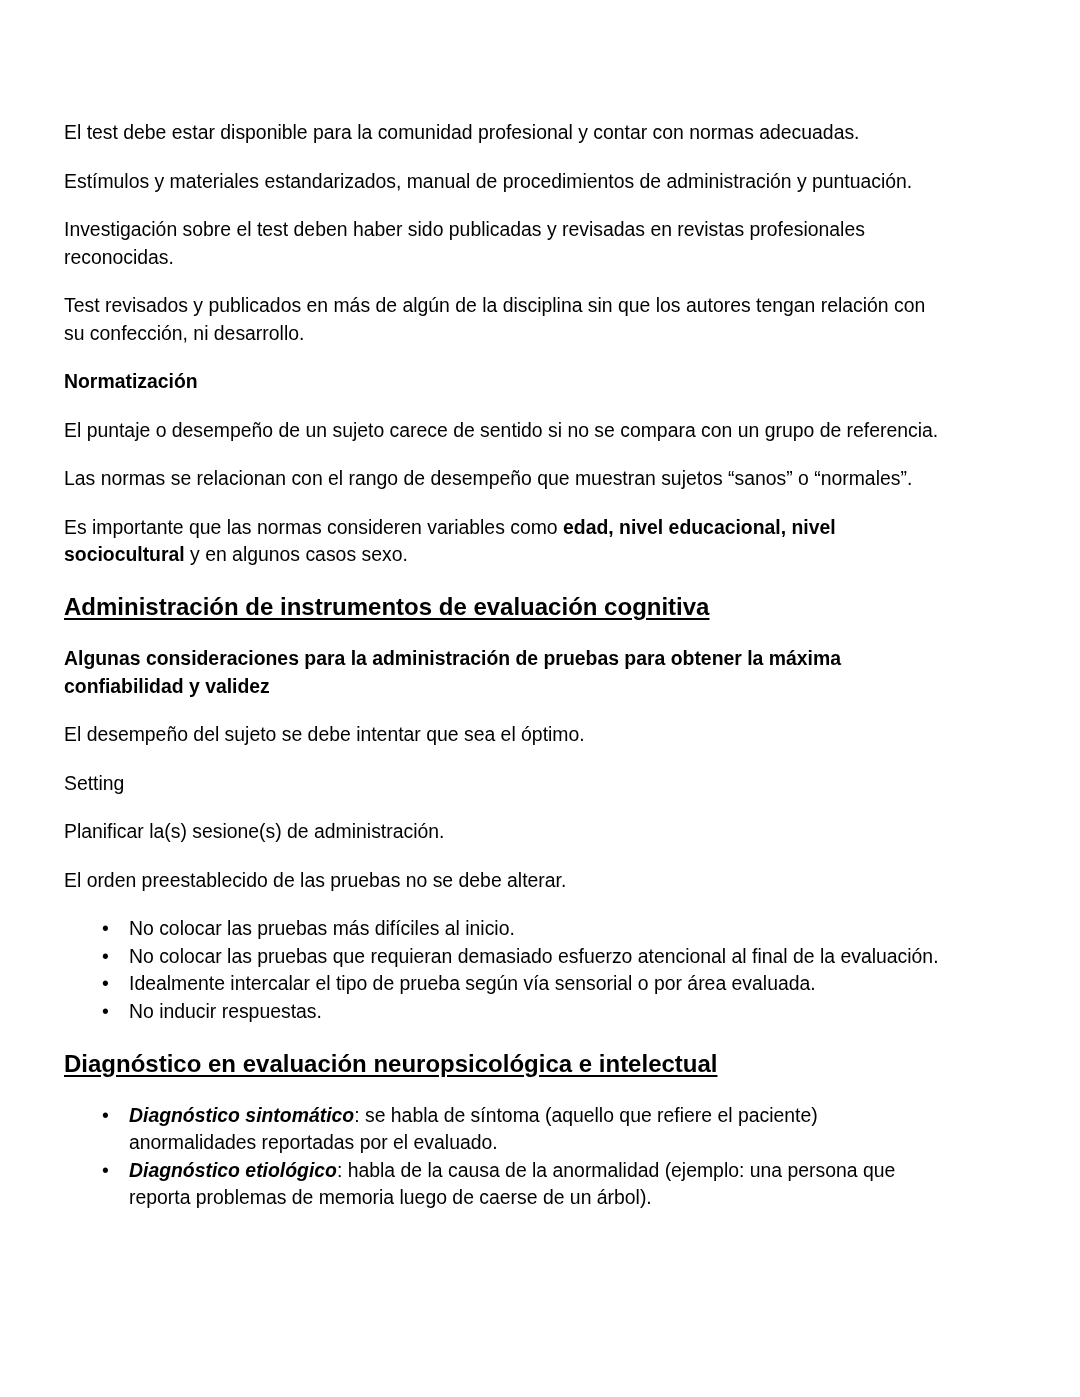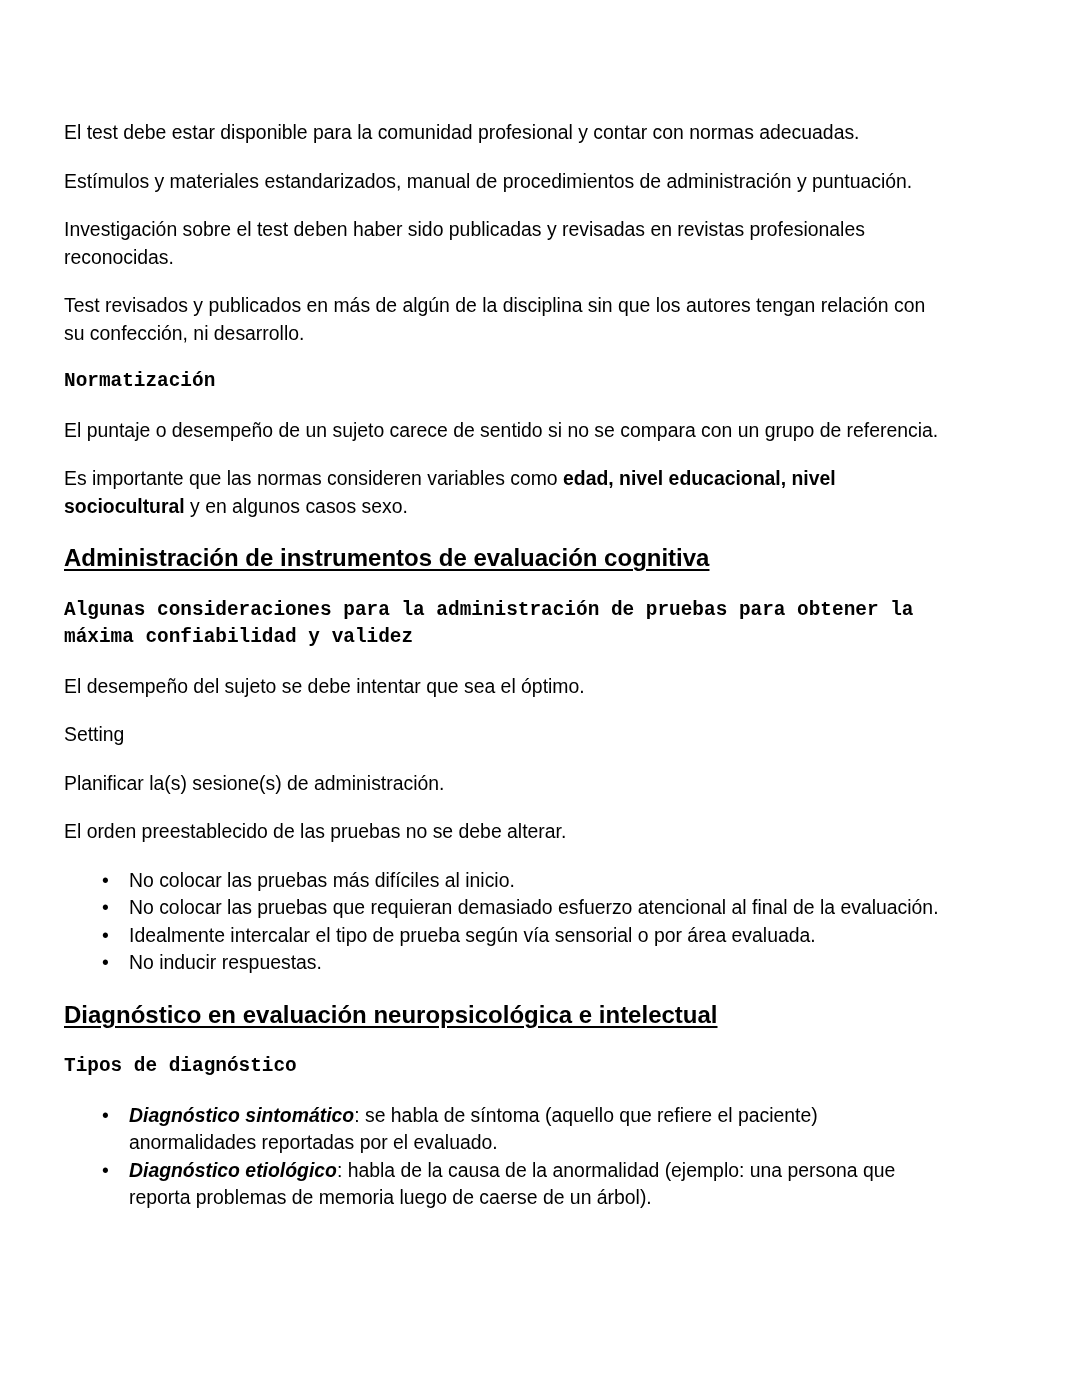--- a/index.html
+++ b/index.html
@@ -26,21 +26,20 @@
     font-size: 19.4px;
     line-height: 1.42;
   }
   p.para {
     margin: 0 0 21px 0;
     text-align: left;
   }
   .sub-heading {
     margin: 16px 0 21px 0;
     font-weight: bold;
-    font-family: Liberation Mono, monospace;
   }
   .section-heading {
     margin: 0 0 21px 0;
     font-weight: bold;
     text-decoration: underline;
     text-underline-offset: 3px;
     font-size: 24px;
   }
   ul.bullets {
     margin: 0 0 21px 0;
@@ -68,33 +67,33 @@
 <body>
 
 <div class="page">
   <div class="doc-body" id="doc-body">
       <p class="para">El test debe estar disponible para la comunidad profesional y contar con normas adecuadas.</p>
       <p class="para">Estímulos y materiales estandarizados, manual de procedimientos de administración y puntuación.</p>
       <p class="para">Investigación sobre el test deben haber sido publicadas y revisadas en revistas profesionales reconocidas.</p>
       <p class="para">Test revisados y publicados en más de algún de la disciplina sin que los autores tengan relación con su confección, ni desarrollo.</p>
       <p class="sub-heading">Normatización</p>
       <p class="para">El puntaje o desempeño de un sujeto carece de sentido si no se compara con un grupo de referencia.</p>
+      <p class="para">Las normas se relacionan con el rango de desempeño que muestran sujetos “sanos” o “normales”.</p>
       <p class="para"><span class="run">Es importante que las normas consideren variables como </span><span class="run b">edad, nivel educacional, nivel sociocultural</span><span class="run"> y en algunos casos sexo.</span></p>
       <p class="section-heading">Administración de instrumentos de evaluación cognitiva</p>
       <p class="sub-heading">Algunas consideraciones para la administración de pruebas para obtener la máxima confiabilidad y validez</p>
       <p class="para">El desempeño del sujeto se debe intentar que sea el óptimo.</p>
       <p class="para">Setting</p>
       <p class="para">Planificar la(s) sesione(s) de administración.</p>
       <p class="para">El orden preestablecido de las pruebas no se debe alterar.</p>
       <ul class="bullets">
         <li><span class="bullet-dot">•</span><span class="run">No colocar las pruebas más difíciles al inicio.</span></li>
         <li><span class="bullet-dot">•</span><span class="run">No colocar las pruebas que requieran demasiado esfuerzo atencional al final de la evaluación.</span></li>
         <li><span class="bullet-dot">•</span><span class="run">Idealmente intercalar el tipo de prueba según vía sensorial o por área evaluada.</span></li>
         <li><span class="bullet-dot">•</span><span class="run">No inducir respuestas.</span></li>
       </ul>
       <p class="section-heading">Diagnóstico en evaluación neuropsicológica e intelectual</p>
-      <p class="sub-heading">Tipos de diagnóstico</p>
       <ul class="bullets">
         <li><span class="bullet-dot">•</span><span class="run bi">Diagnóstico sintomático</span><span class="run">: se habla de síntoma (aquello que refiere el paciente) anormalidades reportadas por el evaluado.</span></li>
         <li><span class="bullet-dot">•</span><span class="run bi">Diagnóstico etiológico</span><span class="run">: habla de la causa de la anormalidad (ejemplo: una persona que reporta problemas de memoria luego de caerse de un árbol).</span></li>
       </ul>
     </div>
 </div>
 
 </body></html>

